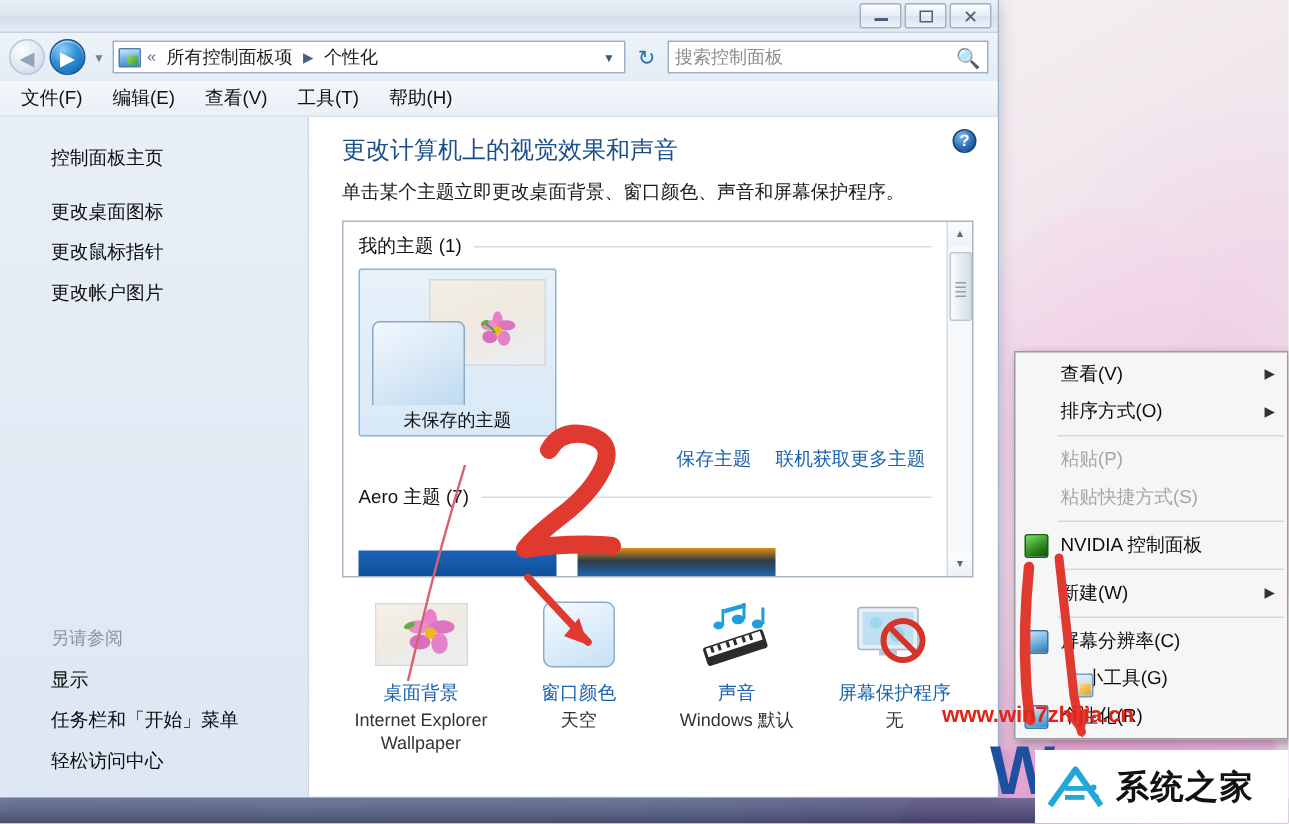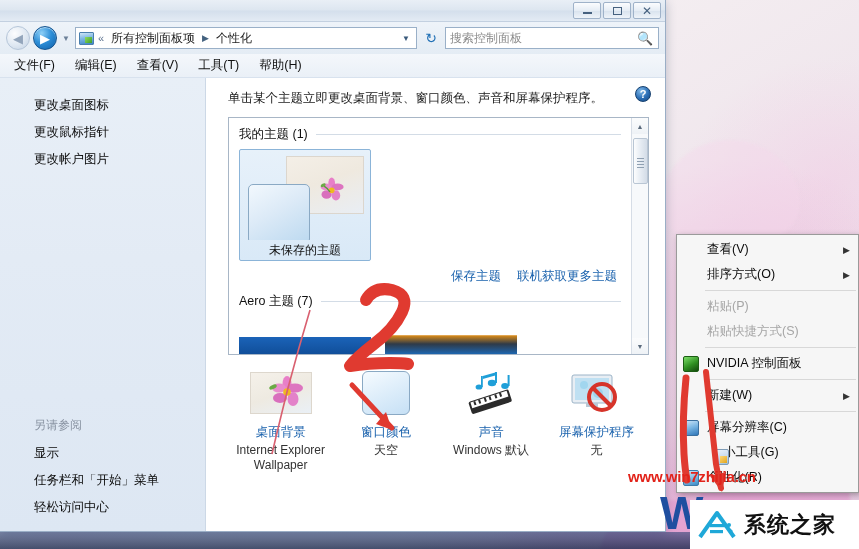--- a/index.html
+++ b/index.html
@@ -444,32 +444,34 @@
     <span class="menuitem">文件(F)</span>
     <span class="menuitem">编辑(E)</span>
     <span class="menuitem">查看(V)</span>
     <span class="menuitem">工具(T)</span>
     <span class="menuitem">帮助(H)</span>
   </div>
 
   <div id="wbody">
 
     <div id="sidebar">
+      <div class="side-link home">控制面板主页</div>
       <div class="side-link">更改桌面图标</div>
       <div class="side-link">更改鼠标指针</div>
       <div class="side-link">更改帐户图片</div>
       <div id="side-spacer"></div>
       <div class="side-head">另请参阅</div>
       <div class="side-link">显示</div>
       <div class="side-link">任务栏和「开始」菜单</div>
       <div class="side-link">轻松访问中心</div>
     </div>
 
     <div id="content">
       <div id="helpicon">?</div>
+      <div id="page-title">更改计算机上的视觉效果和声音</div>
       <div id="page-sub">单击某个主题立即更改桌面背景、窗口颜色、声音和屏幕保护程序。</div>
 
       <div id="themepanel">
         <div id="themescroll-area">
 
           <div class="group-head">
             <span class="group-label">我的主题 (1)</span>
             <span class="group-rule"></span>
           </div>
 

